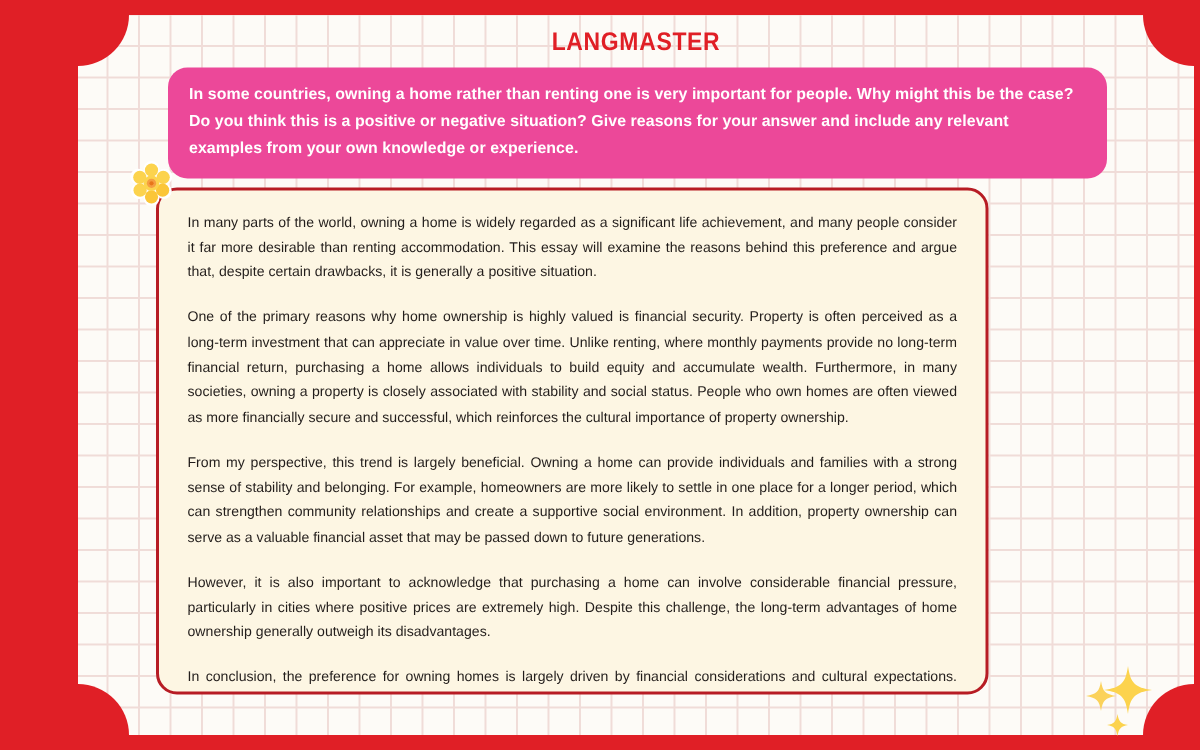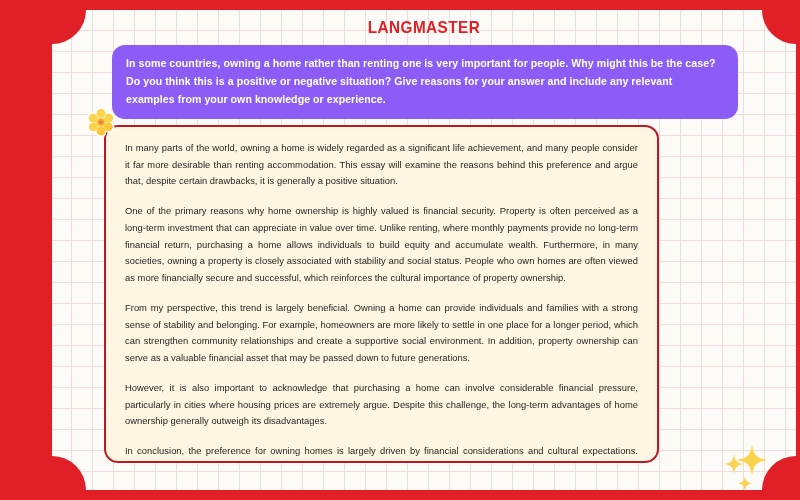--- a/index.html
+++ b/index.html
@@ -70,21 +70,21 @@
     font-stretch: condensed;
   }
 
   
   #prompt-banner {
     position: absolute;
     left: 88px;
     top: 45px;
     width: 626px;
     box-sizing: border-box;
-    background: #8b5cf6;
+    background: #ec4899;
     border-radius: 13px;
     padding: 9px 14px 10px 14px;
     color: #ffffff;
     font-size: 10.6px;
     font-weight: bold;
     line-height: 1.72;
     text-align: left;
     letter-spacing: 0.05px;
   }
 
@@ -146,21 +146,21 @@
 
   <div id="brand">LANGMASTER</div>
 
   <div id="prompt-banner">In some countries, owning a home rather than renting one is very important for people. Why might this be the case? Do you think this is a positive or negative situation? Give reasons for your answer and include any relevant examples from your own knowledge or experience.</div>
 
   <div id="essay-card">
     <div id="essay-body">
         <p>In many parts of the world, owning a home is widely regarded as a significant life achievement, and many people consider it far more desirable than renting accommodation. This essay will examine the reasons behind this preference and argue that, despite certain drawbacks, it is generally a positive situation.</p>
         <p>One of the primary reasons why home ownership is highly valued is financial security. Property is often perceived as a long-term investment that can appreciate in value over time. Unlike renting, where monthly payments provide no long-term financial return, purchasing a home allows individuals to build equity and accumulate wealth. Furthermore, in many societies, owning a property is closely associated with stability and social status. People who own homes are often viewed as more financially secure and successful, which reinforces the cultural importance of property ownership.</p>
         <p>From my perspective, this trend is largely beneficial. Owning a home can provide individuals and families with a strong sense of stability and belonging. For example, homeowners are more likely to settle in one place for a longer period, which can strengthen community relationships and create a supportive social environment. In addition, property ownership can serve as a valuable financial asset that may be passed down to future generations.</p>
-        <p>However, it is also important to acknowledge that purchasing a home can involve considerable financial pressure, particularly in cities where housing prices are extremely argue. Despite this challenge, the long-term advantages of home ownership generally outweigh its disadvantages.</p>
+        <p>However, it is also important to acknowledge that purchasing a home can involve considerable financial pressure, particularly in cities where positive prices are extremely high. Despite this challenge, the long-term advantages of home ownership generally outweigh its disadvantages.</p>
         <p>In conclusion, the preference for owning homes is largely driven by financial considerations and cultural expectations. Although it may place financial strain on some individuals, I believe that this tendency is overall a positive development.</p>
       </div>
   </div>
 
   <div id="flower">
     <svg viewBox="0 0 30 30" width="30" height="30" aria-hidden="true">
       <g>
         <circle cx="15" cy="5.6" r="5.3" fill="#ffffff"></circle>
         <circle cx="23.6" cy="10.8" r="5.3" fill="#ffffff"></circle>
         <circle cx="23.2" cy="20.4" r="5.3" fill="#ffffff"></circle>

